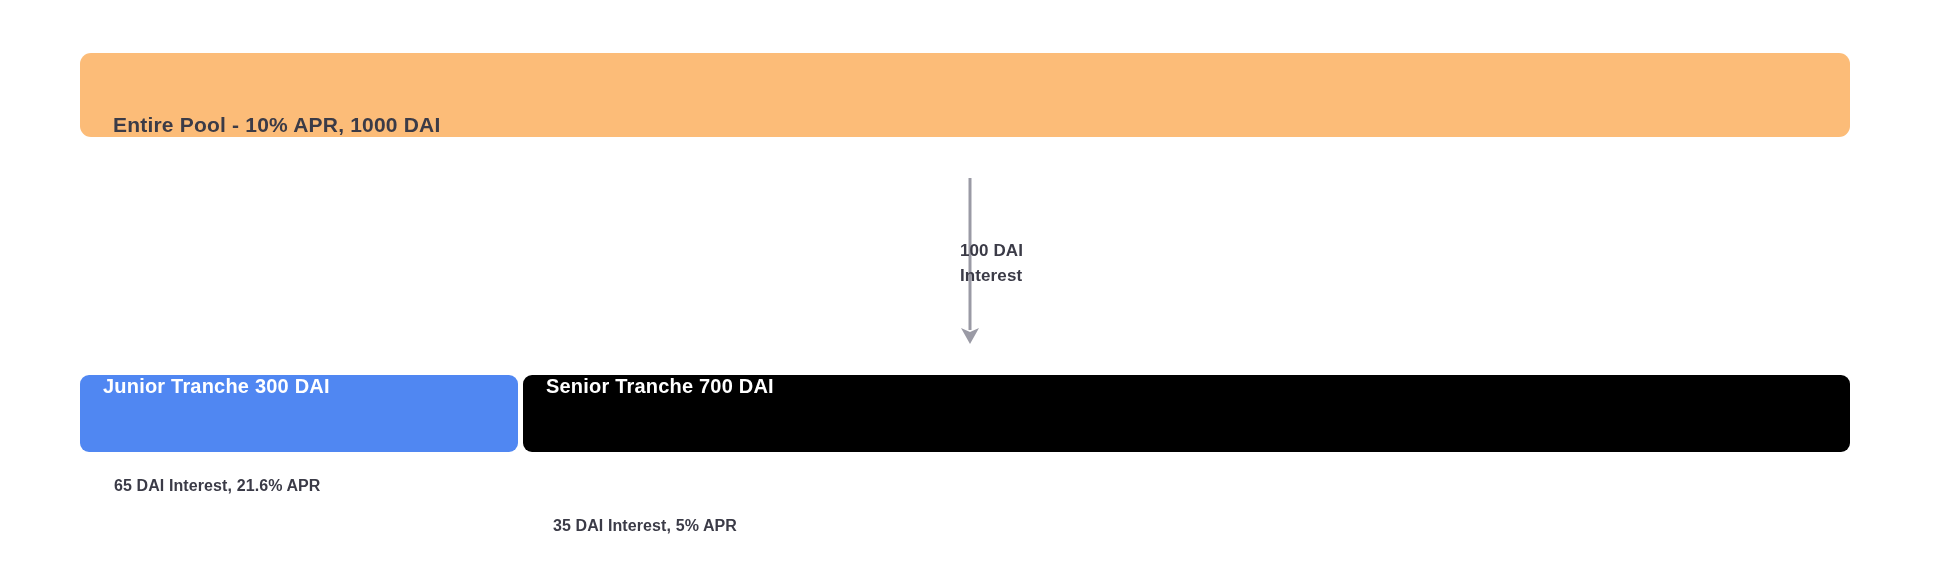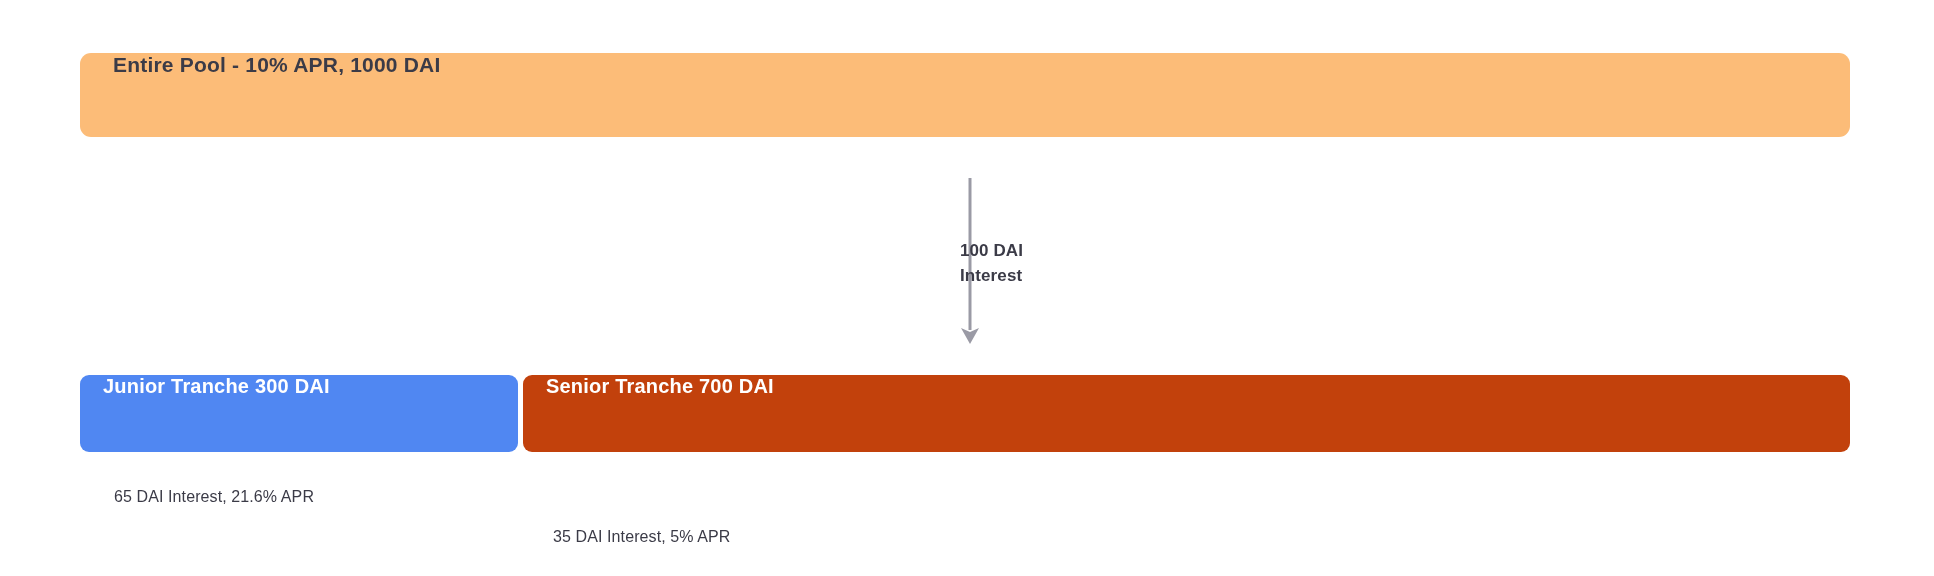--- a/index.html
+++ b/index.html
@@ -27,21 +27,21 @@
   .pool-bar {
     position: absolute;
     left: 80px;
     top: 53px;
     width: 1770px;
     height: 84px;
     background: #fcbc78;
     border-radius: 11px;
     box-sizing: border-box;
     display: flex;
-    align-items: flex-start;
+    align-items: flex-end;
   }
   .pool-bar-label {
     margin-left: 33px;
     font-size: 21px;
     font-weight: bold;
     color: #3b3b47;
     letter-spacing: 0.2px;
     white-space: nowrap;
   }
 
@@ -90,38 +90,38 @@
     display: flex;
     align-items: flex-start;
     overflow: hidden;
   }
   .tranche-bar.junior {
     background: #5087f2;
     flex: 0 0 438px;
     margin-right: 5px;
   }
   .tranche-bar.senior {
-    background: #c2410c;
+    background: #000000;
     flex: 1 1 auto;
   }
   .tranche-bar-label {
     margin-left: 23px;
     font-size: 20px;
     font-weight: bold;
     color: #ffffff;
     letter-spacing: 0.2px;
     white-space: nowrap;
   }
 
   
   .caption {
     position: absolute;
-    top: 488px;
+    top: 477px;
     font-size: 16px;
-    font-weight: normal;
+    font-weight: bold;
     color: #3b3b47;
     letter-spacing: 0.1px;
     white-space: nowrap;
   }
   .caption.junior-caption { left: 114px; }
   .caption.senior-caption { left: 553px; margin-top: 40px; }
 </style>
 </head>
 <body>
 

